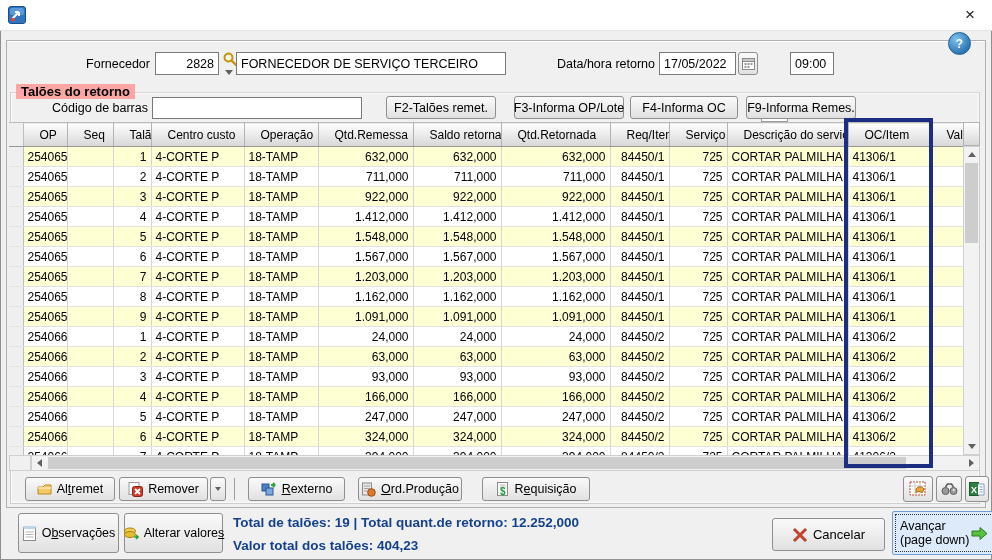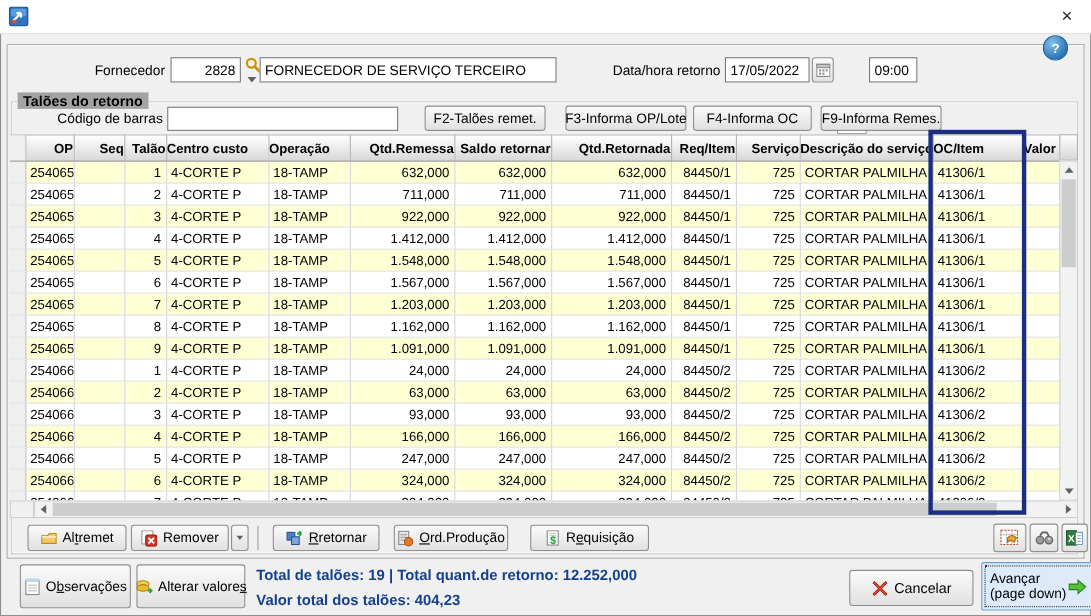--- a/index.html
+++ b/index.html
@@ -21,26 +21,26 @@
   .input{background:#fff;border:1px solid #7a7a7a;font-size:12.5px;padding:0 4px;
          font-family:"Liberation Sans",sans-serif;color:#000;box-sizing:border-box;}
   .num{text-align:right;}
   .btn{display:flex;align-items:center;justify-content:center;gap:5px;
        background:linear-gradient(#fafafa,#e1e1e1);border:1px solid #8f8f8f;border-radius:3px;
        font-size:12.5px;color:#000;box-sizing:border-box;white-space:nowrap;cursor:default;}
   .btn .u, u{text-decoration:underline;}
   
   .groupbox{left:10px;top:92px;width:970px;height:412px;border:1px solid #cdcdcd;
             border-top:1px solid #d5d5d5;box-shadow:0 0 0 1px #fafafa inset;box-sizing:border-box;}
-  .group-legend{left:16px;top:84px;background:#a3a3a3;padding:0 5px;font-weight:bold;font-size:13px;}
+  .group-legend{left:16px;top:84px;background:#fca5a5;padding:0 5px;font-weight:bold;font-size:13px;}
   
   .gridwrap{left:9px;top:122px;width:954px;height:333px;overflow:hidden;background:#fff;}
   table{border-collapse:collapse;table-layout:fixed;width:954px;}
   th{background:linear-gradient(#fefefe,#d7d7d7);border-right:1px solid #b3b3b3;border-bottom:1px solid #969696;
-     border-top:1px solid #bcbcbc;height:23px;font-weight:700;font-size:12px;padding:0 0;
+     border-top:1px solid #bcbcbc;height:23px;font-weight:400;font-size:12px;padding:0 16px;
      white-space:nowrap;overflow:hidden;margin-top:28px;}
   td{border-right:1px solid #d6d6d6;border-bottom:1px solid #e2e2e2;height:19px;padding:0 4px;
      font-size:12px;white-space:nowrap;overflow:hidden;}
   .al-r{text-align:right;} .al-l{text-align:left;}
   td.sel,th.sel{background:#efefef !important;border-right:1px solid #bdbdbd;}
   #tbody tr:nth-child(odd) td{background:#ffffd4;}
   #tbody tr:nth-child(even) td{background:#ffffff;}
   
   .sb{background:#f2f2f2;border:1px solid #cfcfcf;box-sizing:border-box;}
   .sb-btn{position:absolute;background:#f2f2f2;display:flex;align-items:center;justify-content:center;}
@@ -456,21 +456,21 @@
 <div class="abs btn" style="left:210px;top:477px;width:16px;height:24px;padding:0;">
   <div class="tri tri-dn" style="border-width:4px 3.5px 0 3.5px;"></div>
 </div>
 <div class="abs vline" style="left:234px;top:478px;height:22px;"></div>
 <div class="abs btn" style="left:248px;top:477px;width:97px;height:24px;">
   <svg class="icon" width="16" height="15" viewBox="0 0 16 15">
     <rect x="1" y="2" width="7" height="7" fill="#4f81c7" stroke="#2c548f"></rect>
     <rect x="5" y="6" width="7" height="7" fill="#7da7dd" stroke="#2c548f"></rect>
     <path d="M10 3 h4 l-2 0 m2 0 l-2 2 m2-2 l-2-2" stroke="#2fa43b" stroke-width="2" fill="none"></path>
   </svg>
-  <span><span></span><span class="u">R</span><span>retornar</span></span>
+  <span><span></span><span class="u">R</span><span>externo</span></span>
 </div>
 <div class="abs btn" style="left:358px;top:477px;width:104px;height:24px;">
   <svg class="icon" width="15" height="15" viewBox="0 0 15 15">
     <rect x="1.5" y="1" width="9" height="12" fill="#e8e8e8" stroke="#8a8a8a"></rect>
     <path d="M3 4 h6 M3 6.5 h6 M3 9 h4" stroke="#a0a0a0"></path>
     <circle cx="10.5" cy="10.5" r="3.8" fill="#e07a2a" stroke="#9c4c0f"></circle>
   </svg>
   <span><span></span><span class="u">O</span><span>rd.Produção</span></span>
 </div>
 <div class="abs btn" style="left:482px;top:477px;width:108px;height:24px;">

